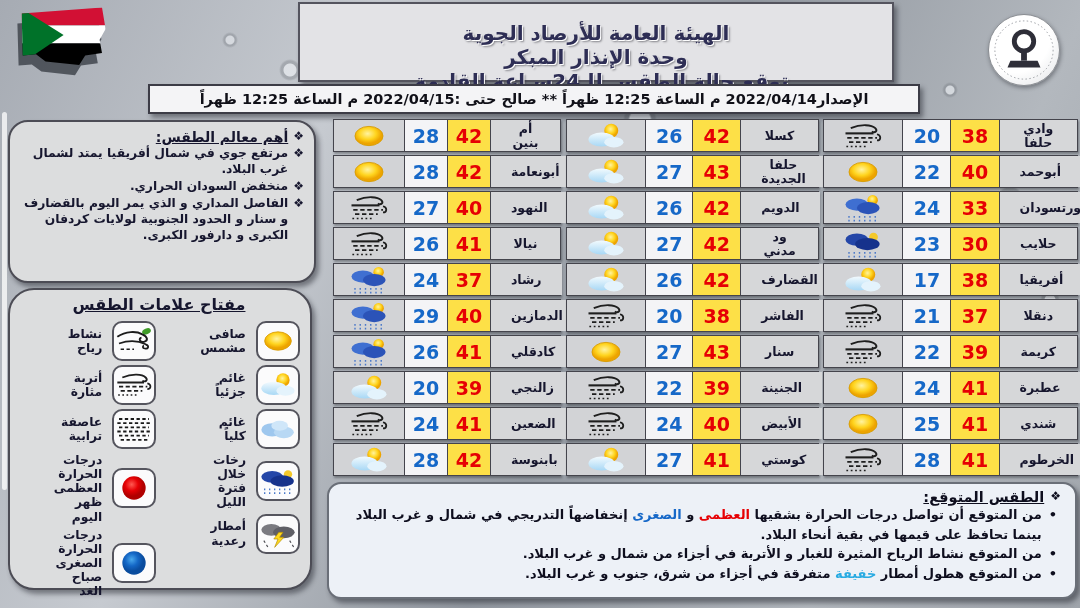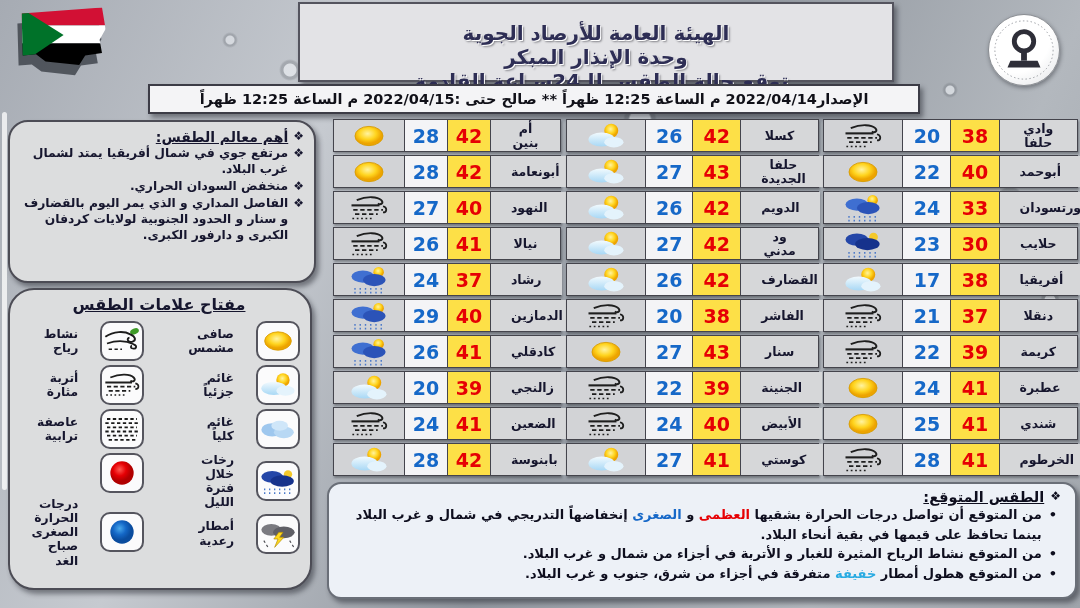--- a/index.html
+++ b/index.html
@@ -58,21 +58,21 @@
 
   
   .legend-panel {
     position:absolute; left:8px; top:288px; width:304px; height:302px;
     background:#dcddde; border:2px solid #4c4c55; border-radius:26px;
     direction:rtl; padding:5px 10px 4px 8px; color:#16162e;
   }
   .legend-head { text-align:center; font-size:16px; font-weight:bold; text-decoration:underline; }
   .legend-grid { display:flex; direction:rtl; gap:4px; margin-top:3px; }
   .legend-col { flex:1 1 50%; display:flex; flex-direction:column; }
-  .litem { display:flex; direction:rtl; align-items:center; gap:22px; margin-top:4px;margin-left:40px; }
+  .litem { display:flex; direction:rtl; align-items:center; gap:10px; margin-top:4px;margin-left:40px; }
   .libox { flex:0 0 44px; width:44px; height:40px; background:#fbfbfc; border:2px solid #55555e;
     border-radius:10px; display:flex; align-items:center; justify-content:center; }
   .lilabel { font-size:12.3px; font-weight:bold; line-height:1.15; text-align:right; }
 
   
   .city-column { position:absolute; top:119px; }
   #col1 { left:333px; width:228px; }
   #col2 { left:566px; width:253px; }
   #col3 { left:823px; width:255px; }
   .crow { display:flex; direction:ltr; height:33px; margin-bottom:3px;
@@ -287,20 +287,21 @@
             </svg>
           </span>
           <span class="lilabel">عاصفة ترابية</span>
         </div>
         <div class="litem">
           <span class="libox">
             <svg viewBox="0 0 48 34" width="42" height="30">
               <circle cx="24" cy="17" r="14" fill="url(#gred)"></circle>
             </svg>
           </span>
+          <span class="lilabel">درجات الحرارة العظمى ظهر اليوم</span>
         </div>
         <div class="litem">
           <span class="libox">
             <svg viewBox="0 0 48 34" width="42" height="30">
               <circle cx="24" cy="17" r="14" fill="url(#gblue)"></circle>
             </svg>
           </span>
           <span class="lilabel">درجات الحرارة الصغرى صباح الغد</span>
         </div>
       </div>

